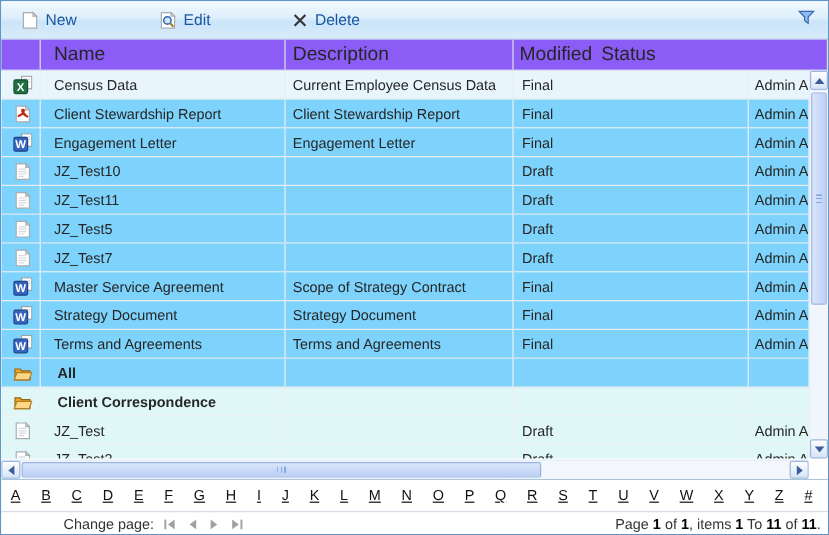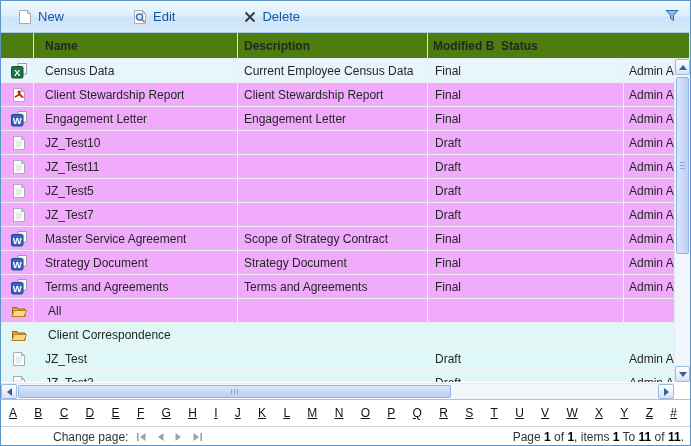--- a/index.html
+++ b/index.html
@@ -35,23 +35,23 @@
 
   
   .grid{
     position:relative;
     height:367px;
     border-bottom:1px solid #aac4dc;
     background:#fff;
   }
   .grid-header{
     display:flex;height:26px;
-    background:#4d7c0f;
+    background:#8b5cf6;
     border-bottom:1px solid #e3e9ef;
-    font-size:12px;color:#262626;font-weight:bold;
+    font-size:16px;color:#262626;
   }
   .hcell{
     border-right:1px solid #e2e2e2;
     display:flex;align-items:center;
     white-space:nowrap;overflow:hidden;
     cursor:pointer;
   }
   .icon-w{width:33px;flex:none;}
   .name-w{width:204px;flex:none;padding-left:11px;}
   .desc-w{width:190px;flex:none;padding-left:6px;}
@@ -59,32 +59,32 @@
   .mod-w{flex:1;padding-left:5px;border-right:none;}
 
   .grid-body{
     position:absolute;top:26px;left:0;right:16px;bottom:17px;
     overflow:hidden;background:#fff;
   }
   .grid-row{
     display:flex;height:24px;
     border-bottom:1px solid #ededed;
     font-size:12px;color:#262626;
-    cursor:pointer;background:#f0abfc;
+    cursor:pointer;background:#7dd3fc;
   }
   .grid-row.hl-blue{background:#e9f5fd;}
   .grid-row.hl-cyan{background:#e0f7f8;}
   .cell{
     display:flex;align-items:center;
     border-right:1px solid #eceff1;
     white-space:nowrap;overflow:hidden;
   }
   .cell.icon-col{width:33px;flex:none;padding-left:10px;border-right:1px solid #eceff1;}
   .cell.name-col{width:204px;flex:none;padding-left:11px;}
-  .cell.name-col.folder{padding-left:14px;}
+  .cell.name-col.folder{padding-left:14px;font-weight:bold;}
   .cell.desc-col{width:190px;flex:none;padding-left:6px;}
   .cell.status-col{width:196px;flex:none;padding-left:7px;}
   .cell.mod-col{flex:1;padding-left:5px;border-right:none;}
 
   
   .vscroll{
     position:absolute;top:26px;right:0;width:16px;height:323px;
     background:#f1f6fc;border-left:1px solid #e3ecf6;
   }
   .hscroll{

